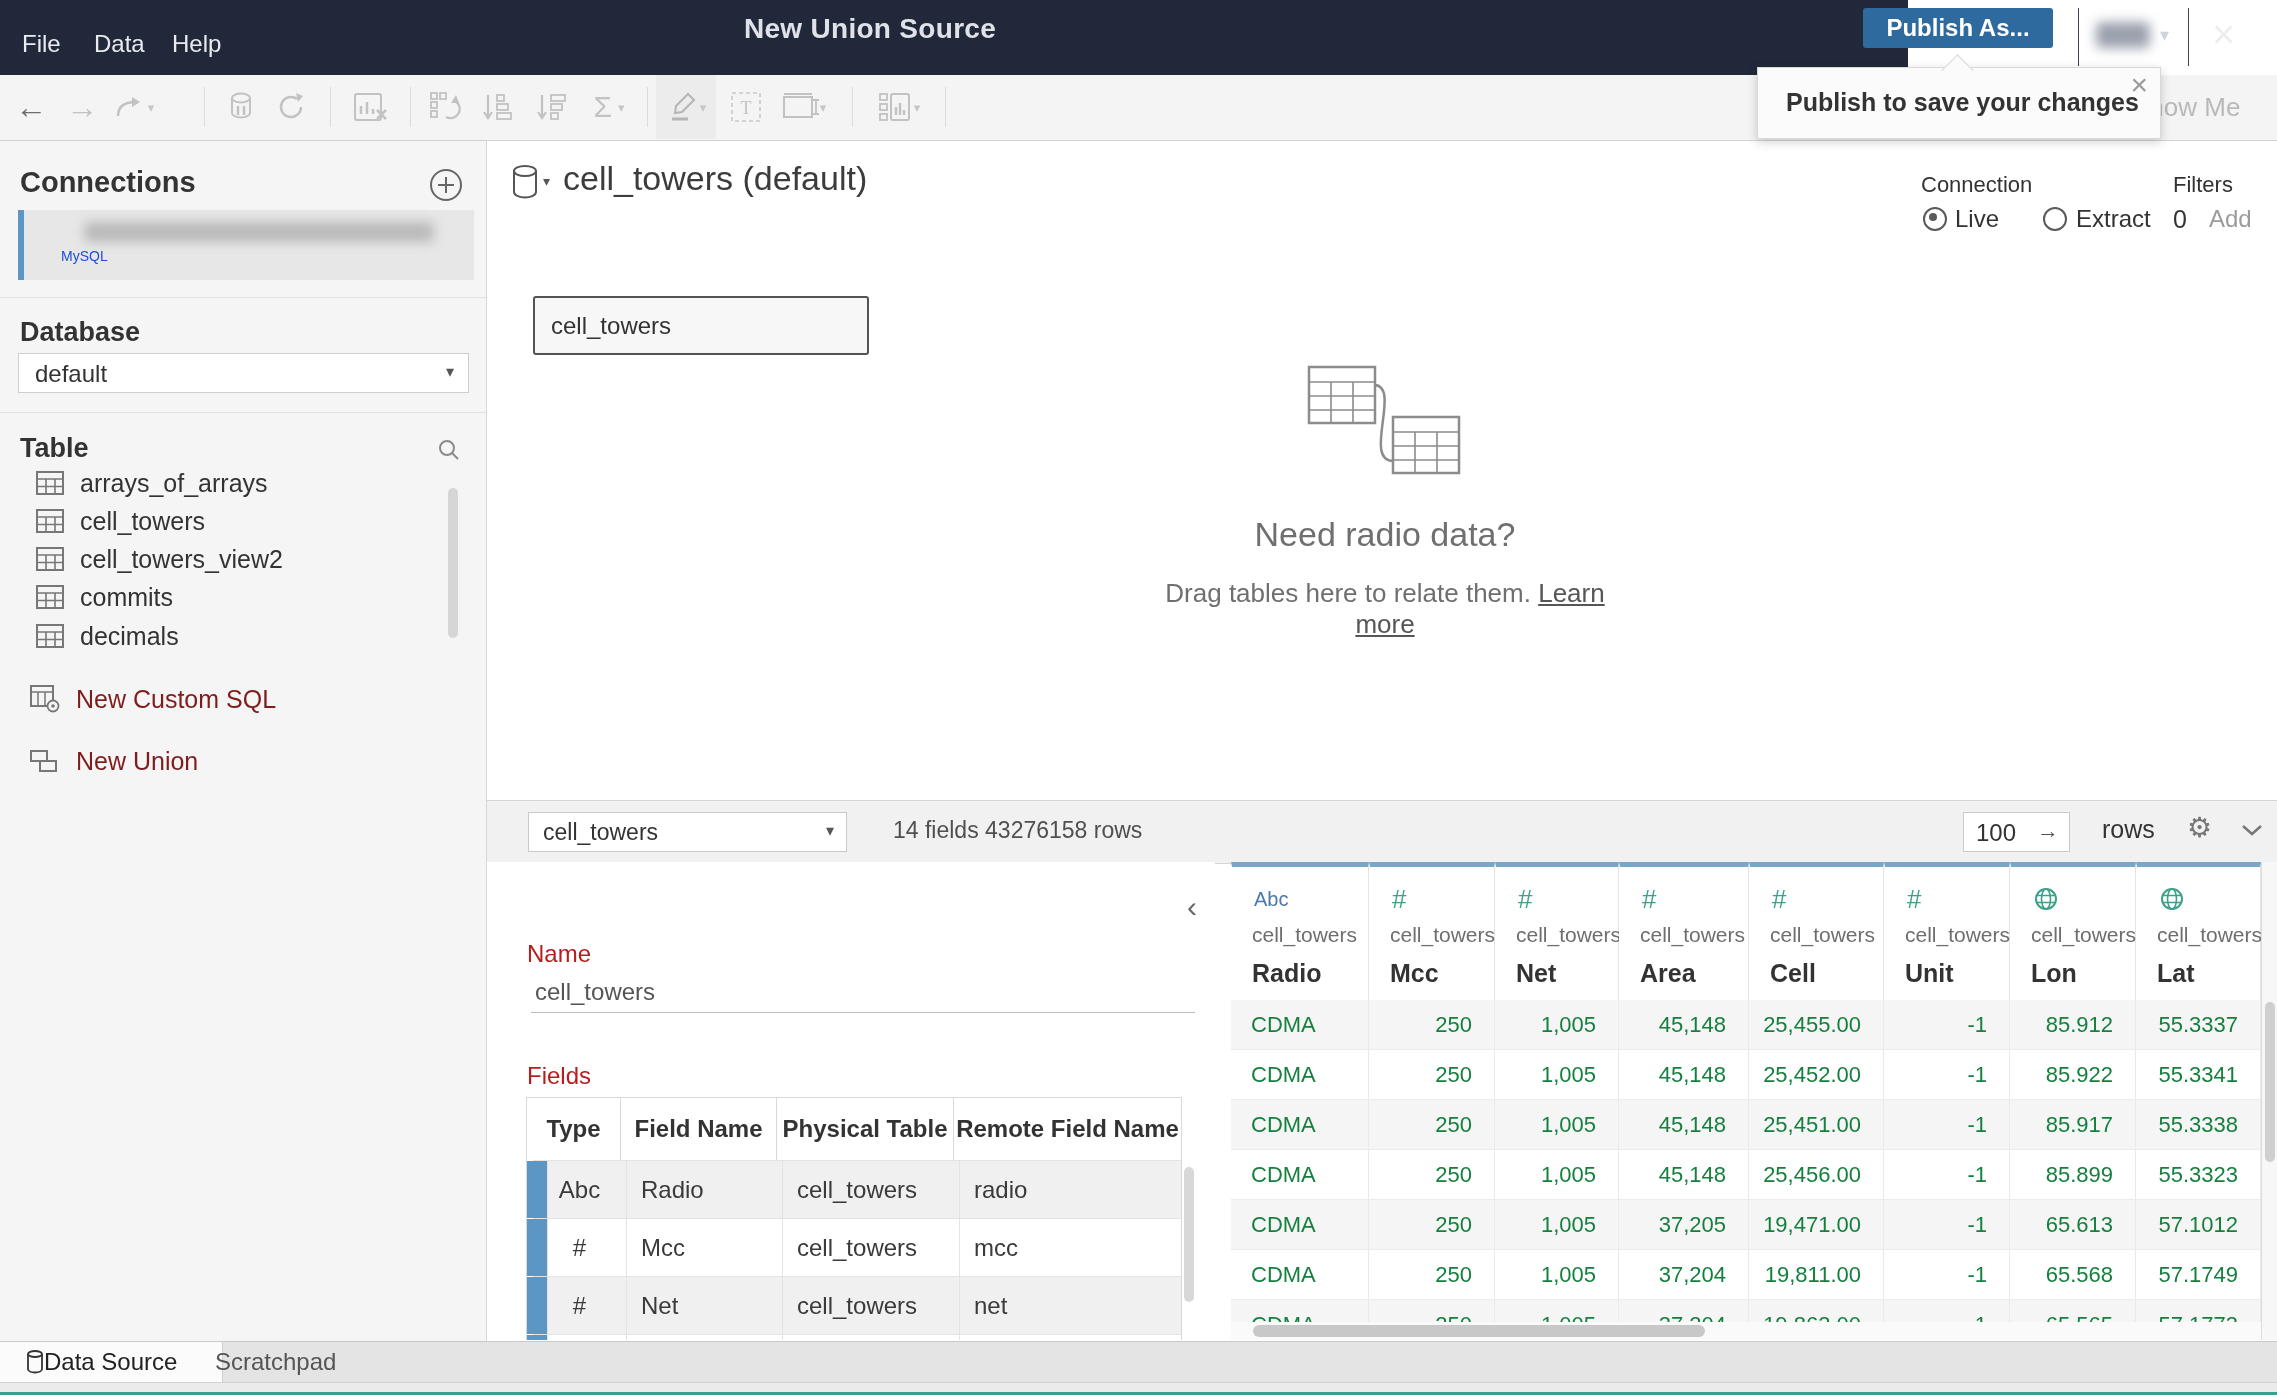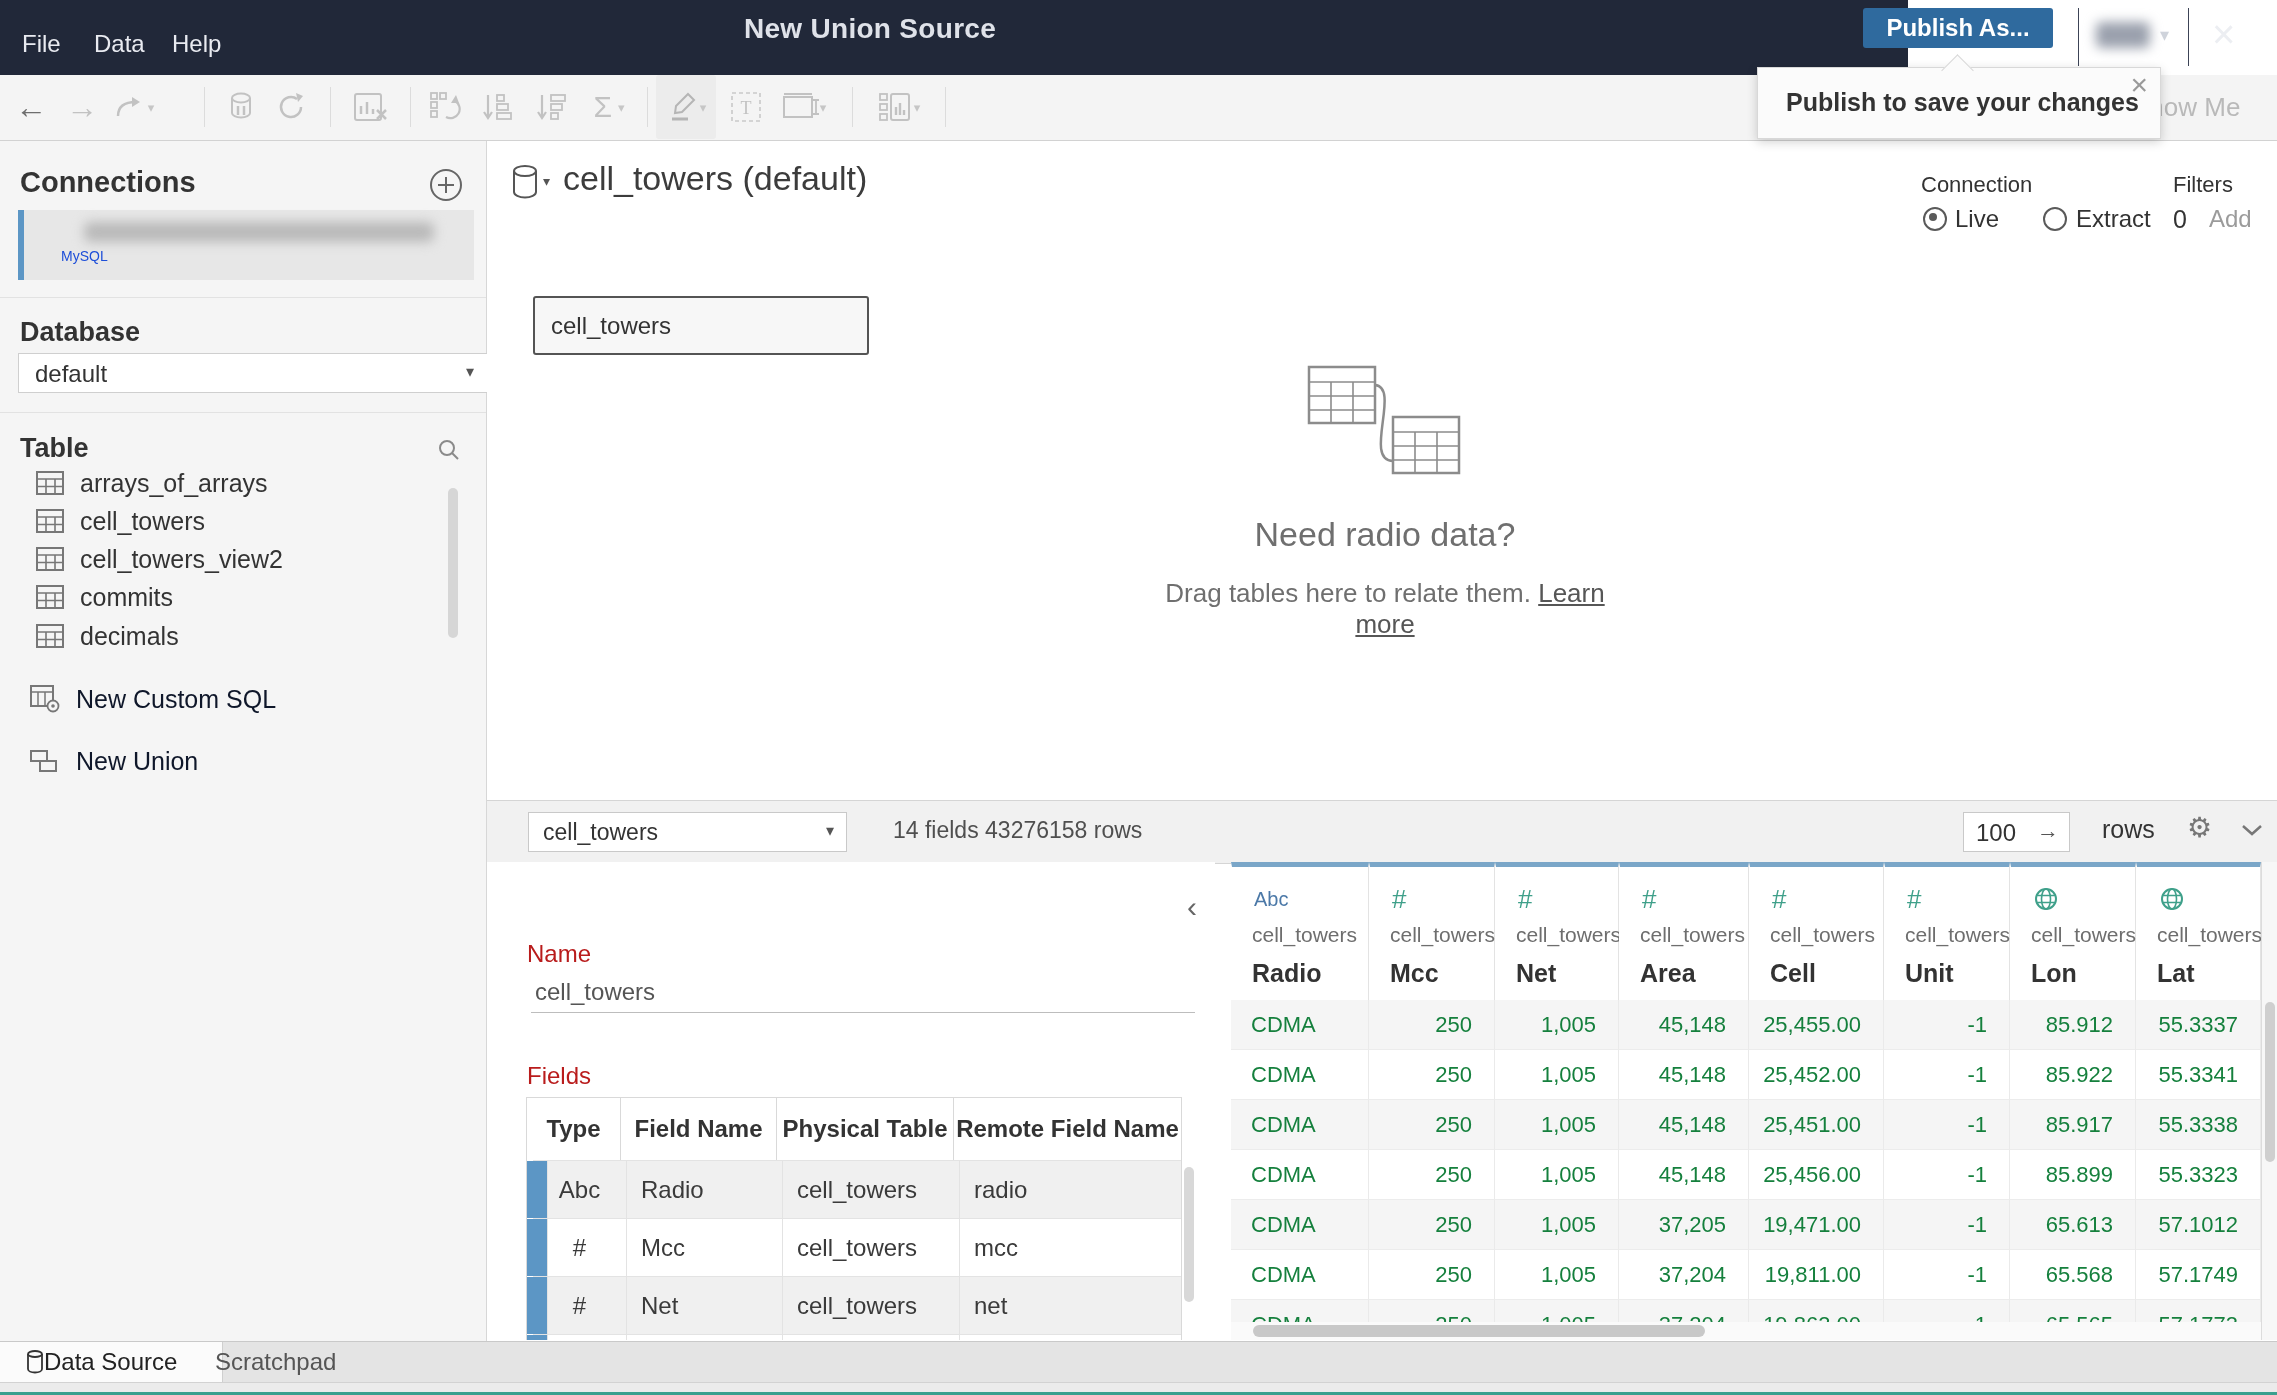--- a/index.html
+++ b/index.html
@@ -38,27 +38,27 @@
   .tooltip-text{position:absolute;left:28px;top:20px;font-size:25px;font-weight:700;color:#333;}
   .tooltip-close{position:absolute;right:12px;top:2px;font-size:30px;color:#9a9a9a;line-height:30px;}
 
   
   .sidebar{left:0;top:141px;width:486px;height:1200px;background:#f5f5f5;border-right:1px solid #d7d7d7;}
   .sb-h{position:absolute;font-size:27px;font-weight:700;color:#333;}
   .conn-card{position:absolute;left:18px;top:69px;width:450px;height:70px;background:#e7e7e7;border-left:6px solid #5c96c5;}
   .conn-blur{position:absolute;left:60px;top:12px;width:350px;height:20px;border-radius:6px;background:#b9b9b9;filter:blur(6px);}
   .conn-sub{position:absolute;left:37px;top:38px;font-size:14px;color:#1d4ed8;}
   .sb-div{position:absolute;left:0;width:486px;height:1px;background:#e2e2e2;}
-  .db-select{position:absolute;left:18px;top:212px;width:449px;height:38px;background:#fff;border:1px solid #cfcfcf;padding-left:20px;}
+  .db-select{position:absolute;left:18px;top:212px;width:449px;height:38px;background:#fff;border:1px solid #cfcfcf;}
   .db-select .val{position:absolute;left:16px;top:6px;font-size:24px;color:#333;}
   .db-select .caret{position:absolute;right:14px;top:8px;font-size:16px;color:#555;}
   .tbl-item{position:absolute;left:36px;width:380px;height:38px;display:flex;align-items:center;gap:16px;
             font-size:25px;color:#333;}
   .sb-scroll{position:absolute;left:448px;top:347px;width:10px;height:150px;background:#d6d6d6;border-radius:5px;}
-  .sb-action{position:absolute;left:30px;width:400px;height:40px;display:flex;align-items:center;gap:16px;font-size:25px;color:#0f172a;}
+  .sb-action{position:absolute;left:30px;width:400px;height:40px;display:flex;align-items:center;gap:16px;font-size:25px;color:#7f1d1d;}
 
   
   .canvas{left:487px;top:141px;width:1790px;height:659px;background:#fff;}
   .ds-title{position:absolute;left:76px;top:18px;font-size:34px;font-weight:500;color:#3c3c3c;}
   .ds-icn{position:absolute;left:24px;top:24px;}
   .ds-caret{position:absolute;left:56px;top:32px;font-size:14px;color:#555;}
   .conn-label{position:absolute;font-size:22px;color:#333;}
   .radio{position:absolute;width:20px;height:20px;border:2px solid #5a5a5a;border-radius:50%;background:#fff;}
   .radio .dot{position:absolute;left:4px;top:4px;width:8px;height:8px;border-radius:50%;background:#5a5a5a;}
   .radio-lb{position:absolute;font-size:24px;color:#333;}

